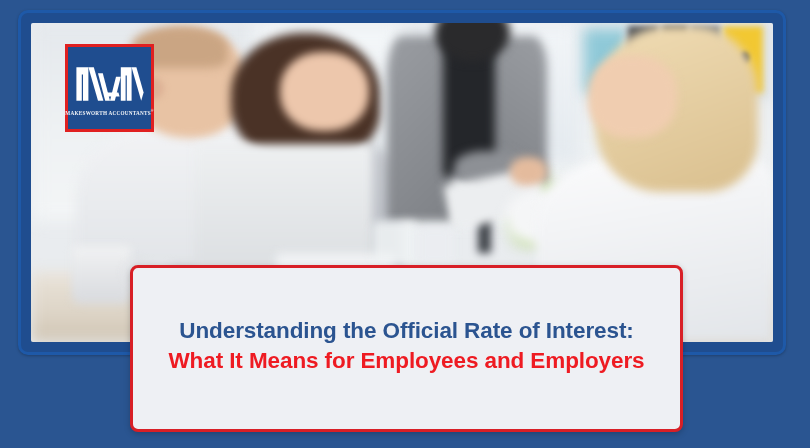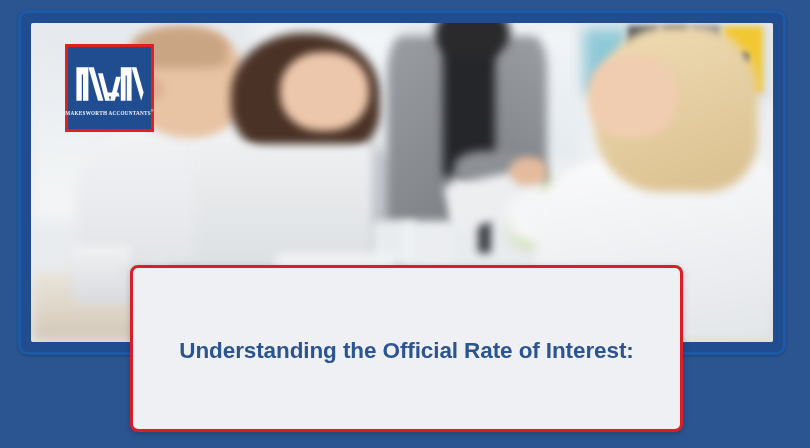--- a/index.html
+++ b/index.html
@@ -175,21 +175,20 @@
     padding-top: 48px;
     text-align: center;
   }
   #title-line-1 {
     color: #2b5490;
     font-size: 22.5px;
     font-weight: bold;
     letter-spacing: -0.1px;
     line-height: 1.32;
     white-space: nowrap;
-    margin-top: 20px;
   }
   #title-line-2 {
     color: #ee1b22;
     font-size: 22.5px;
     font-weight: bold;
     letter-spacing: -0.1px;
     line-height: 1.32;
     white-space: nowrap;
   }
 </style>
@@ -261,15 +260,16 @@
         </g>
       </svg>
       <div id="logo-word">
         <span>MAKESWORTH ACCOUNTANTS</span><sup>®</sup>
       </div>
     </div>
   </div>
 
   <div id="title-card">
     <div id="title-line-1">Understanding the Official Rate of Interest:</div>
+    <div id="title-line-2">What It Means for Employees and Employers</div>
   </div>
 
 </div>
 
 </body></html>

